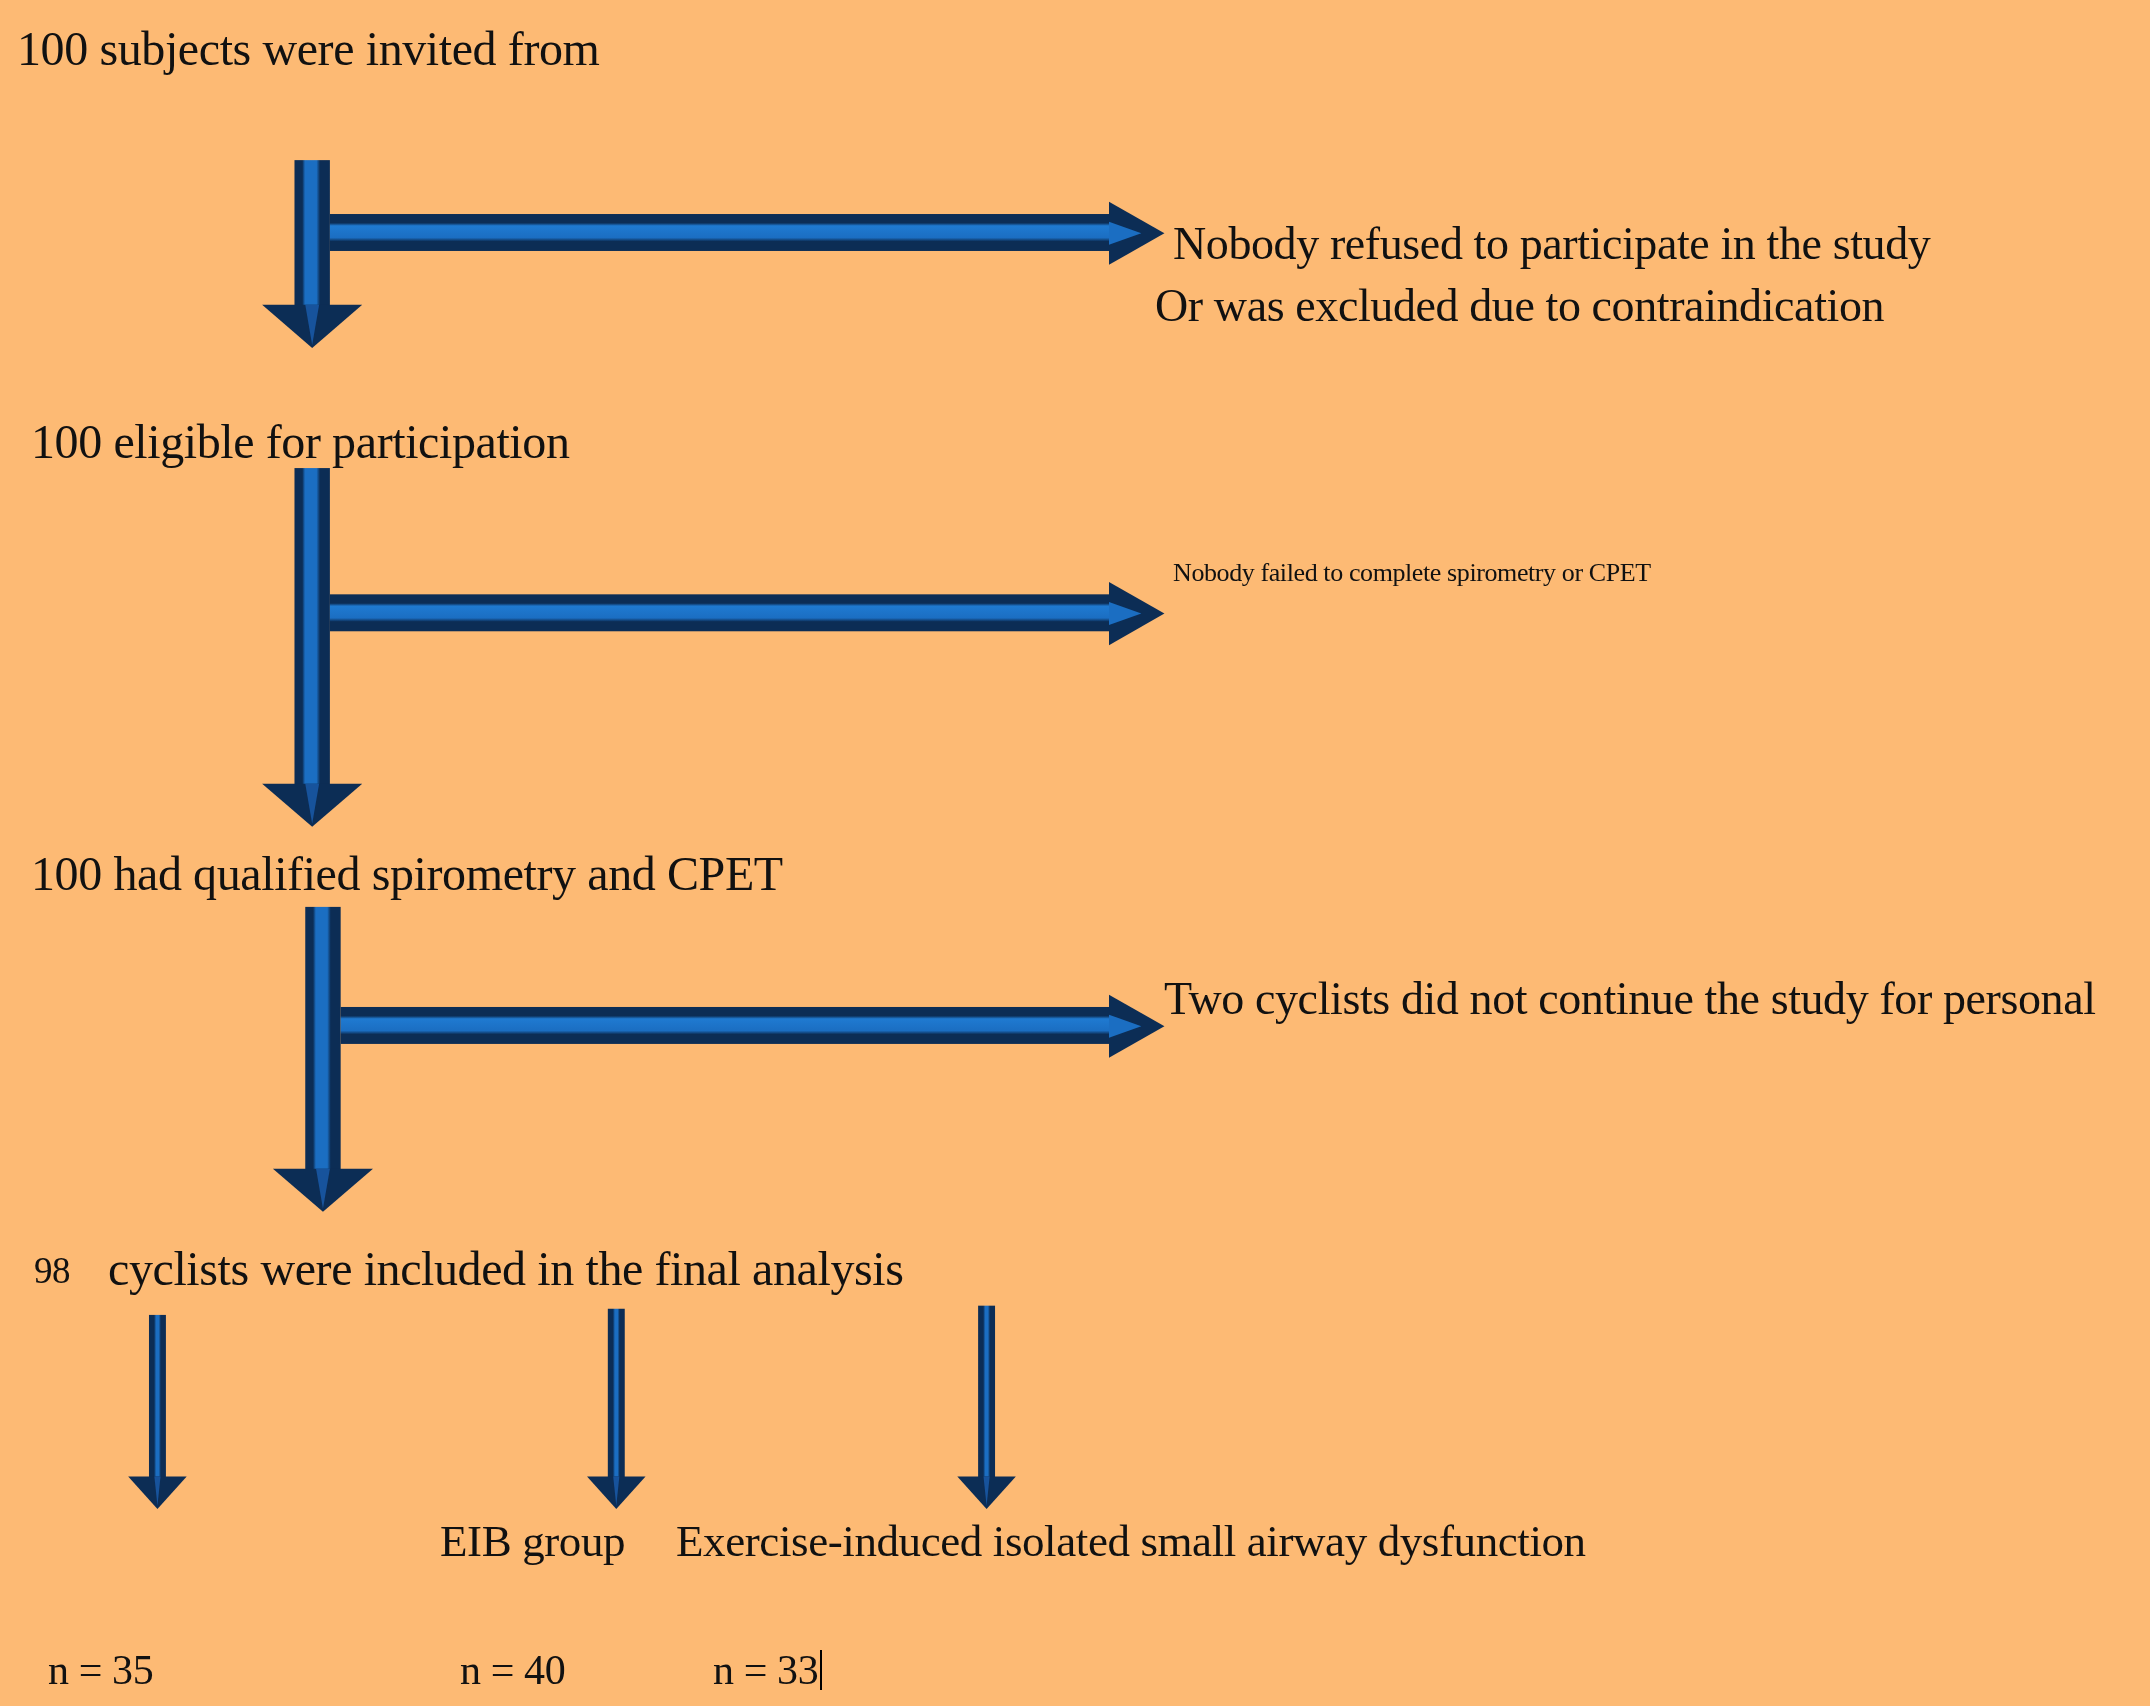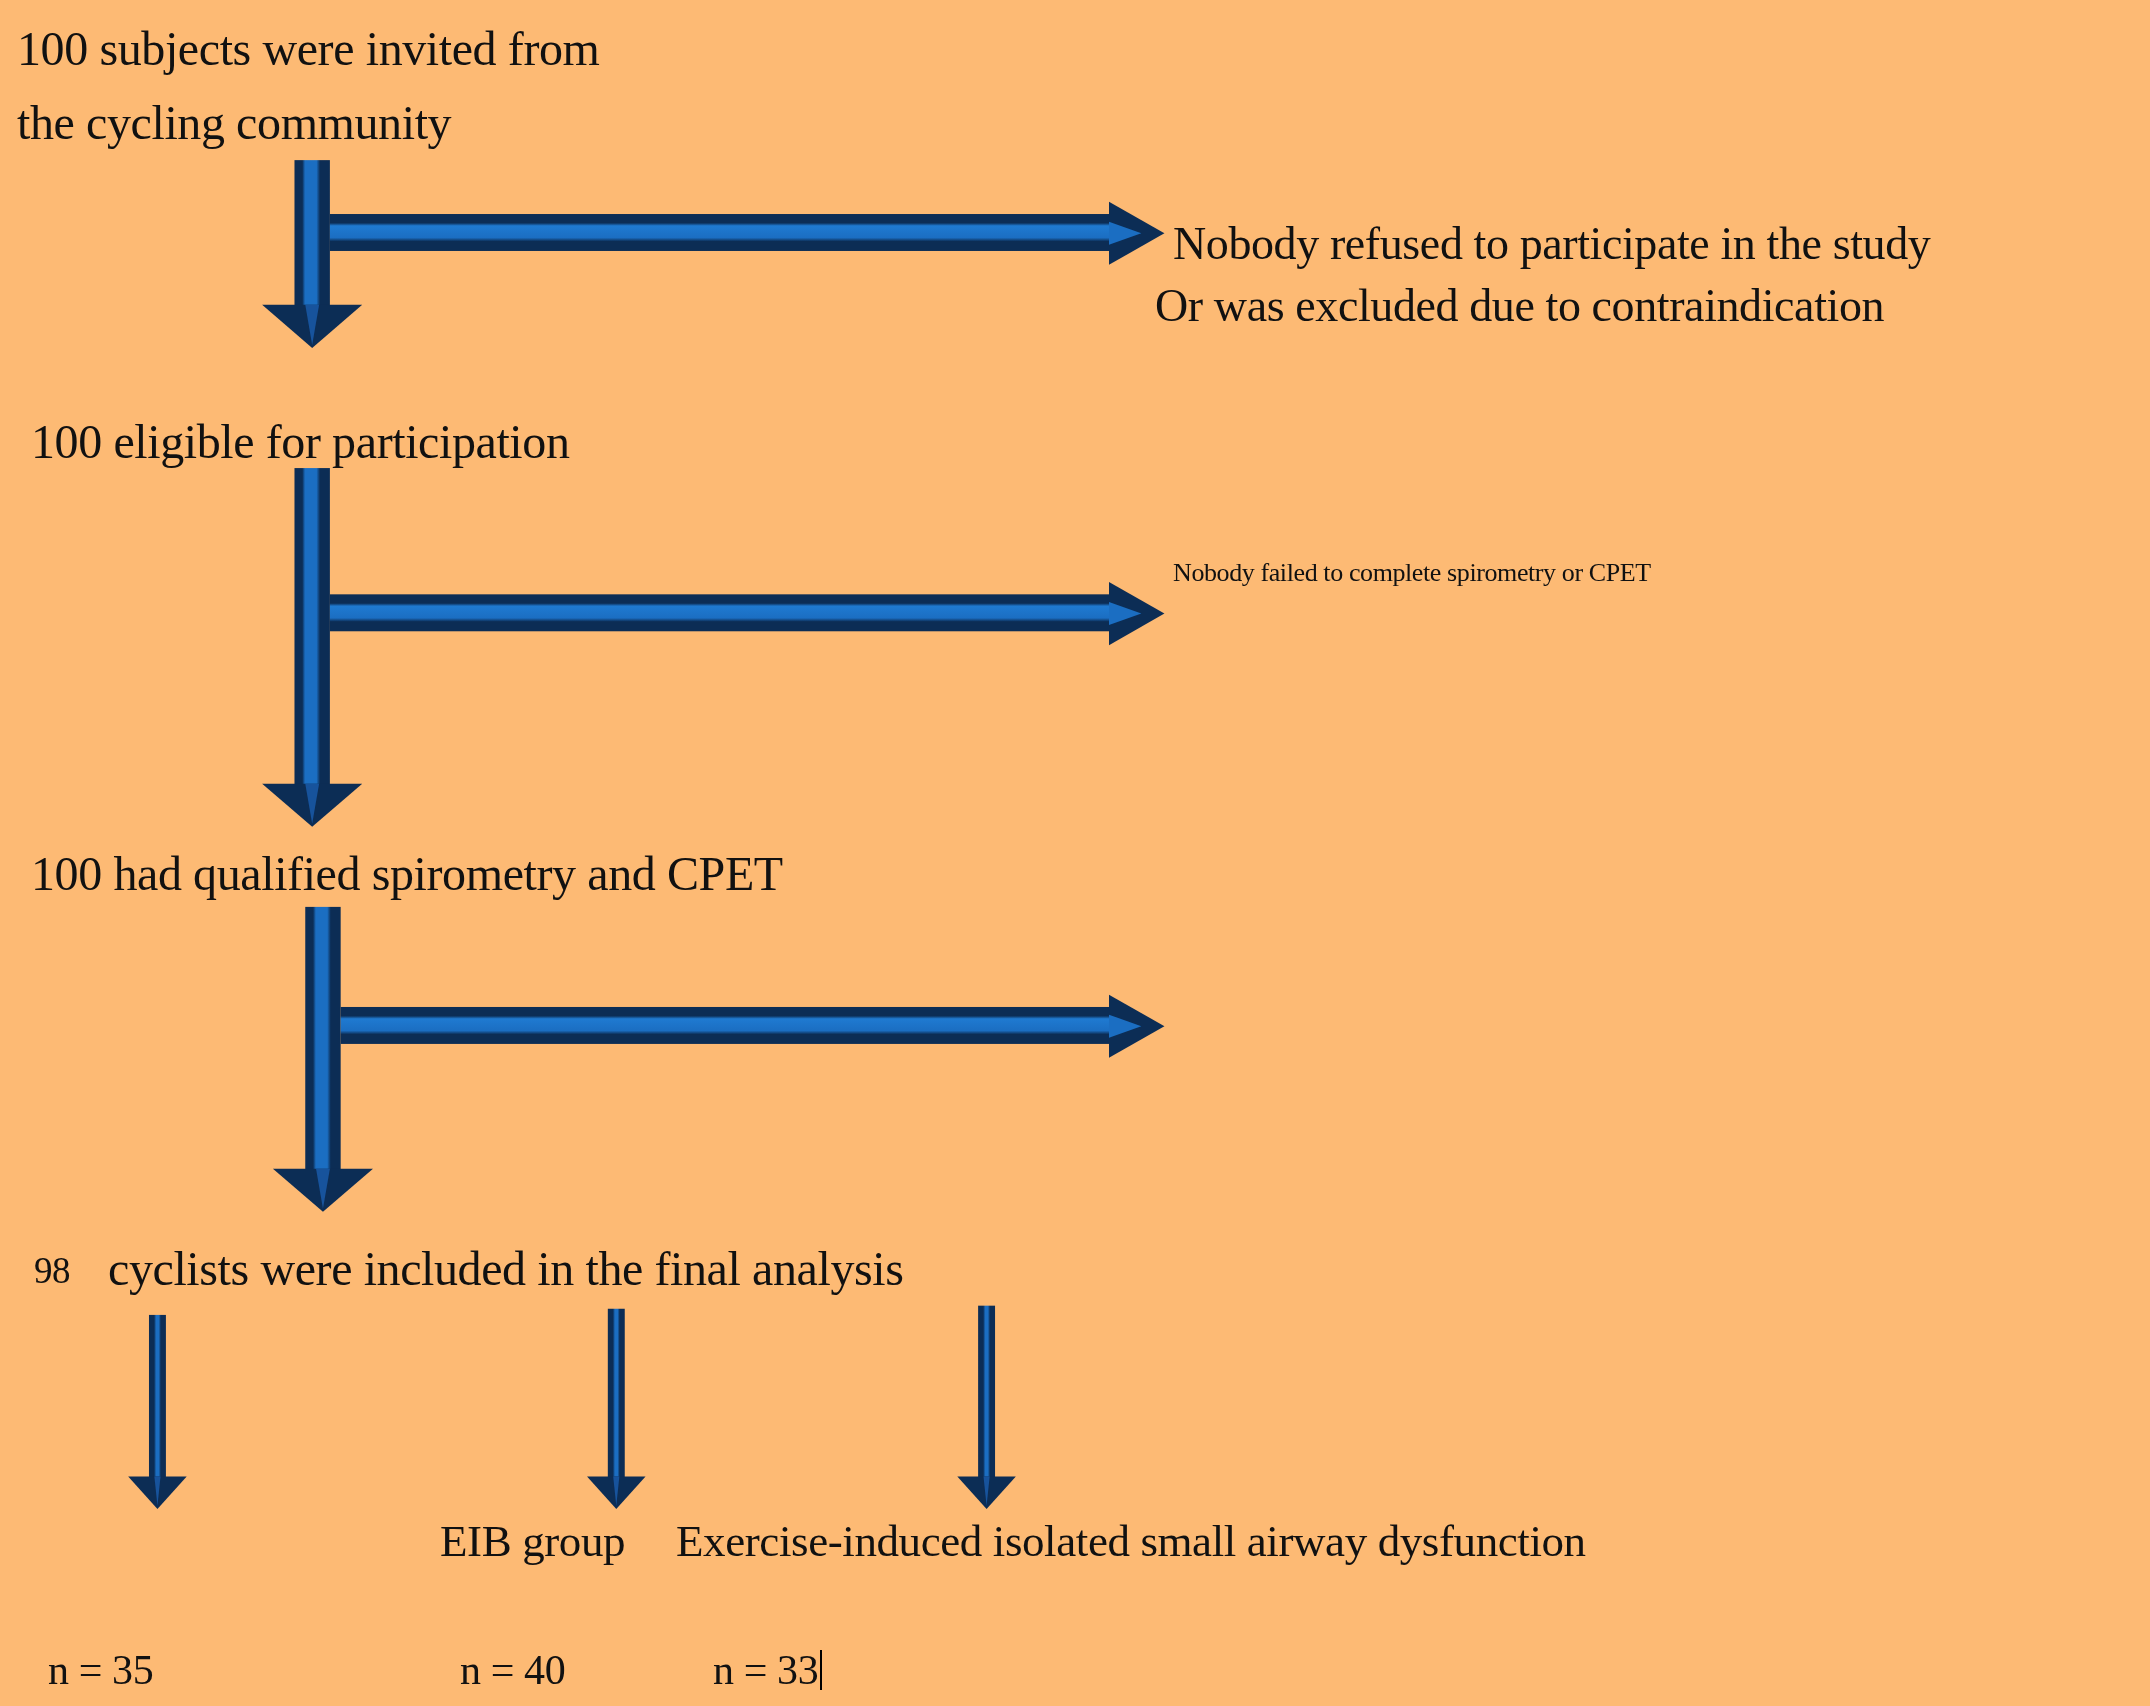--- a/index.html
+++ b/index.html
@@ -135,31 +135,31 @@
     </g>
 
     <g>
       <rect x="1270" y="1696" width="22" height="240" fill="url(#tgrad)"></rect>
       <polygon points="1243,1918 1319,1918 1281,1960" fill="#0c2d55"></polygon>
       <polygon points="1277,1918 1285,1918 1281,1956" fill="#17539c"></polygon>
     </g>
   </svg>
 
   <div class="node-text t-big" style="left:17px; top:17px;">100 subjects were invited from</div>
-  <div class="node-text t-big" style="left:17px; top:91px;">the cycling community</div>
 
   <div class="node-text t-side" style="left:1173px; top:214px;">Nobody refused to participate in the study</div>
   <div class="node-text t-side" style="left:1155px; top:276px;">Or was excluded due to contraindication</div>
 
   <div class="node-text t-big" style="left:31px; top:410px;">100 eligible for participation</div>
 
   <div class="node-text t-side-sm" style="left:1173px; top:556px;">Nobody failed to complete spirometry or CPET</div>
 
   <div class="node-text t-big" style="left:31px; top:842px;">100 had qualified spirometry and CPET</div>
 
+  <div class="node-text t-side" style="left:1164px; top:969px;">Two cyclists did not continue the study for personal</div>
 
   <div class="node-text t-98" style="left:34px; top:1247px;text-align:center;">98</div>
   <div class="node-text t-big" style="left:108px; top:1237px;">cyclists were included in the final analysis</div>
 
   <div class="node-text t-group" style="left:428px; top:1512px;margin-left:12px;">EIB group</div>
   <div class="node-text t-group" style="left:676px; top:1512px;">Exercise-induced isolated small airway dysfunction</div>
 
   <div class="node-text t-n" style="left:48px; top:1643px;">n = 35</div>
   <div class="node-text t-n" style="left:460px; top:1643px;">n = 40</div>
   <div class="node-text t-n" style="left:713px; top:1643px;"><span>n = 33</span><span class="caret"></span></div>

